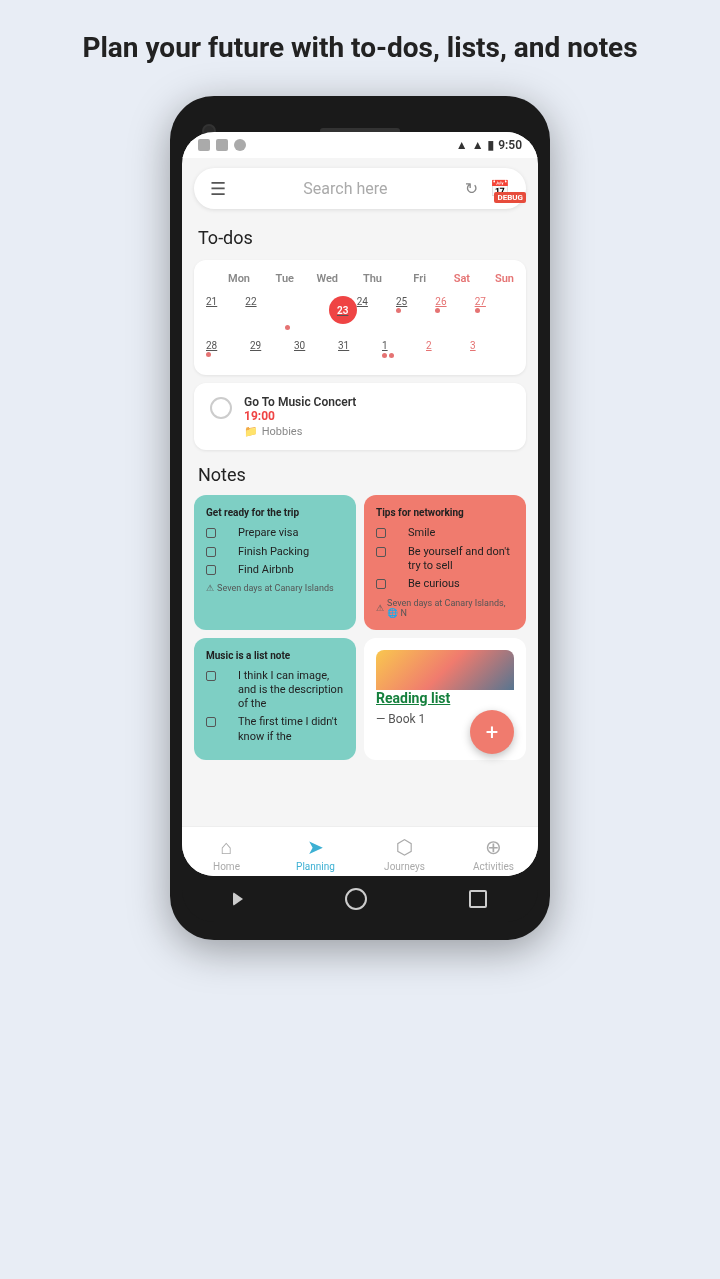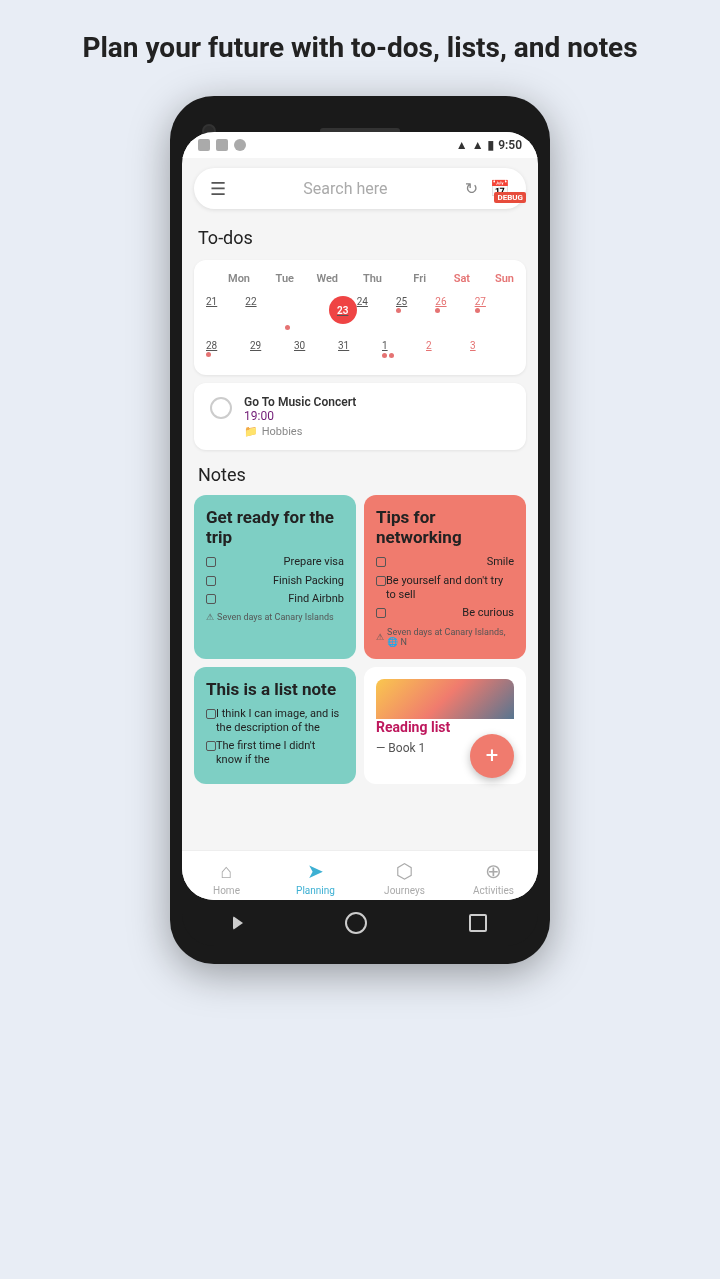--- a/index.html
+++ b/index.html
@@ -196,21 +196,22 @@
       margin-top: 2px;
     }
     .todo-content {}
     .todo-title {
       font-size: 12px;
       font-weight: 600;
       color: #333;
     }
     .todo-time {
       font-size: 12px;
-      color: #701a75;
+      color: #ef4444;
+      font-weight: bold;
     }
     .todo-tag {
       font-size: 11px;
       color: #888;
       display: flex;
       align-items: center;
       gap: 4px;
       margin-top: 2px;
     }
     .notes-grid {
@@ -220,31 +221,30 @@
       margin: 6px 12px;
     }
     .note-card {
       border-radius: 12px;
       padding: 12px;
     }
     .note-card.teal { background: #7ecfc4; }
     .note-card.coral { background: #f07b6e; }
     .note-card.teal2 { background: #7ecfc4; }
     .note-card-title {
-      font-size: 17px;
+      font-size: 10px;
       font-weight: 700;
       color: #222;
       margin-bottom: 8px;
     }
     .note-item {
       display: flex;
       align-items: flex-start;
-      gap: 0;
+      gap: 22px;
       margin-bottom: 4px;
-      justify-content: space-between;
     }
     .note-checkbox {
       width: 10px;
       height: 10px;
       border: 1.5px solid #555;
       border-radius: 2px;
       flex-shrink: 0;
       margin-top: 2px;
     }
     .note-text {
@@ -256,22 +256,23 @@
       font-size: 9px;
       color: #555;
       margin-top: 6px;
       display: flex;
       align-items: center;
       gap: 3px;
     }
     .reading-title {
       font-size: 14px;
       font-weight: 700;
-      color: #be185d;
+      color: #15803d;
       margin-bottom: 6px;
+      text-decoration: underline;
     }
     .reading-item {
       font-size: 12px;
       color: #555;
     }
     .fab {
       position: absolute;
       right: 24px;
       bottom: 72px;
       width: 44px;
@@ -506,21 +507,21 @@
             <div class="note-checkbox"></div>
             <span class="note-text">Be curious</span>
           </div>
           <div class="note-footer">
             <span>⚠</span>
             <span>Seven days at Canary Islands, 🌐 N</span>
           </div>
         </div>
 
         <div class="note-card teal2">
-          <div class="note-card-title">This is a list note</div>
+          <div class="note-card-title">Music is a list note</div>
           <div class="note-item">
             <div class="note-checkbox"></div>
             <span class="note-text">I think I can image, and is the description of the</span>
           </div>
           <div class="note-item">
             <div class="note-checkbox"></div>
             <span class="note-text">The first time I didn't know if the</span>
           </div>
         </div>
 

